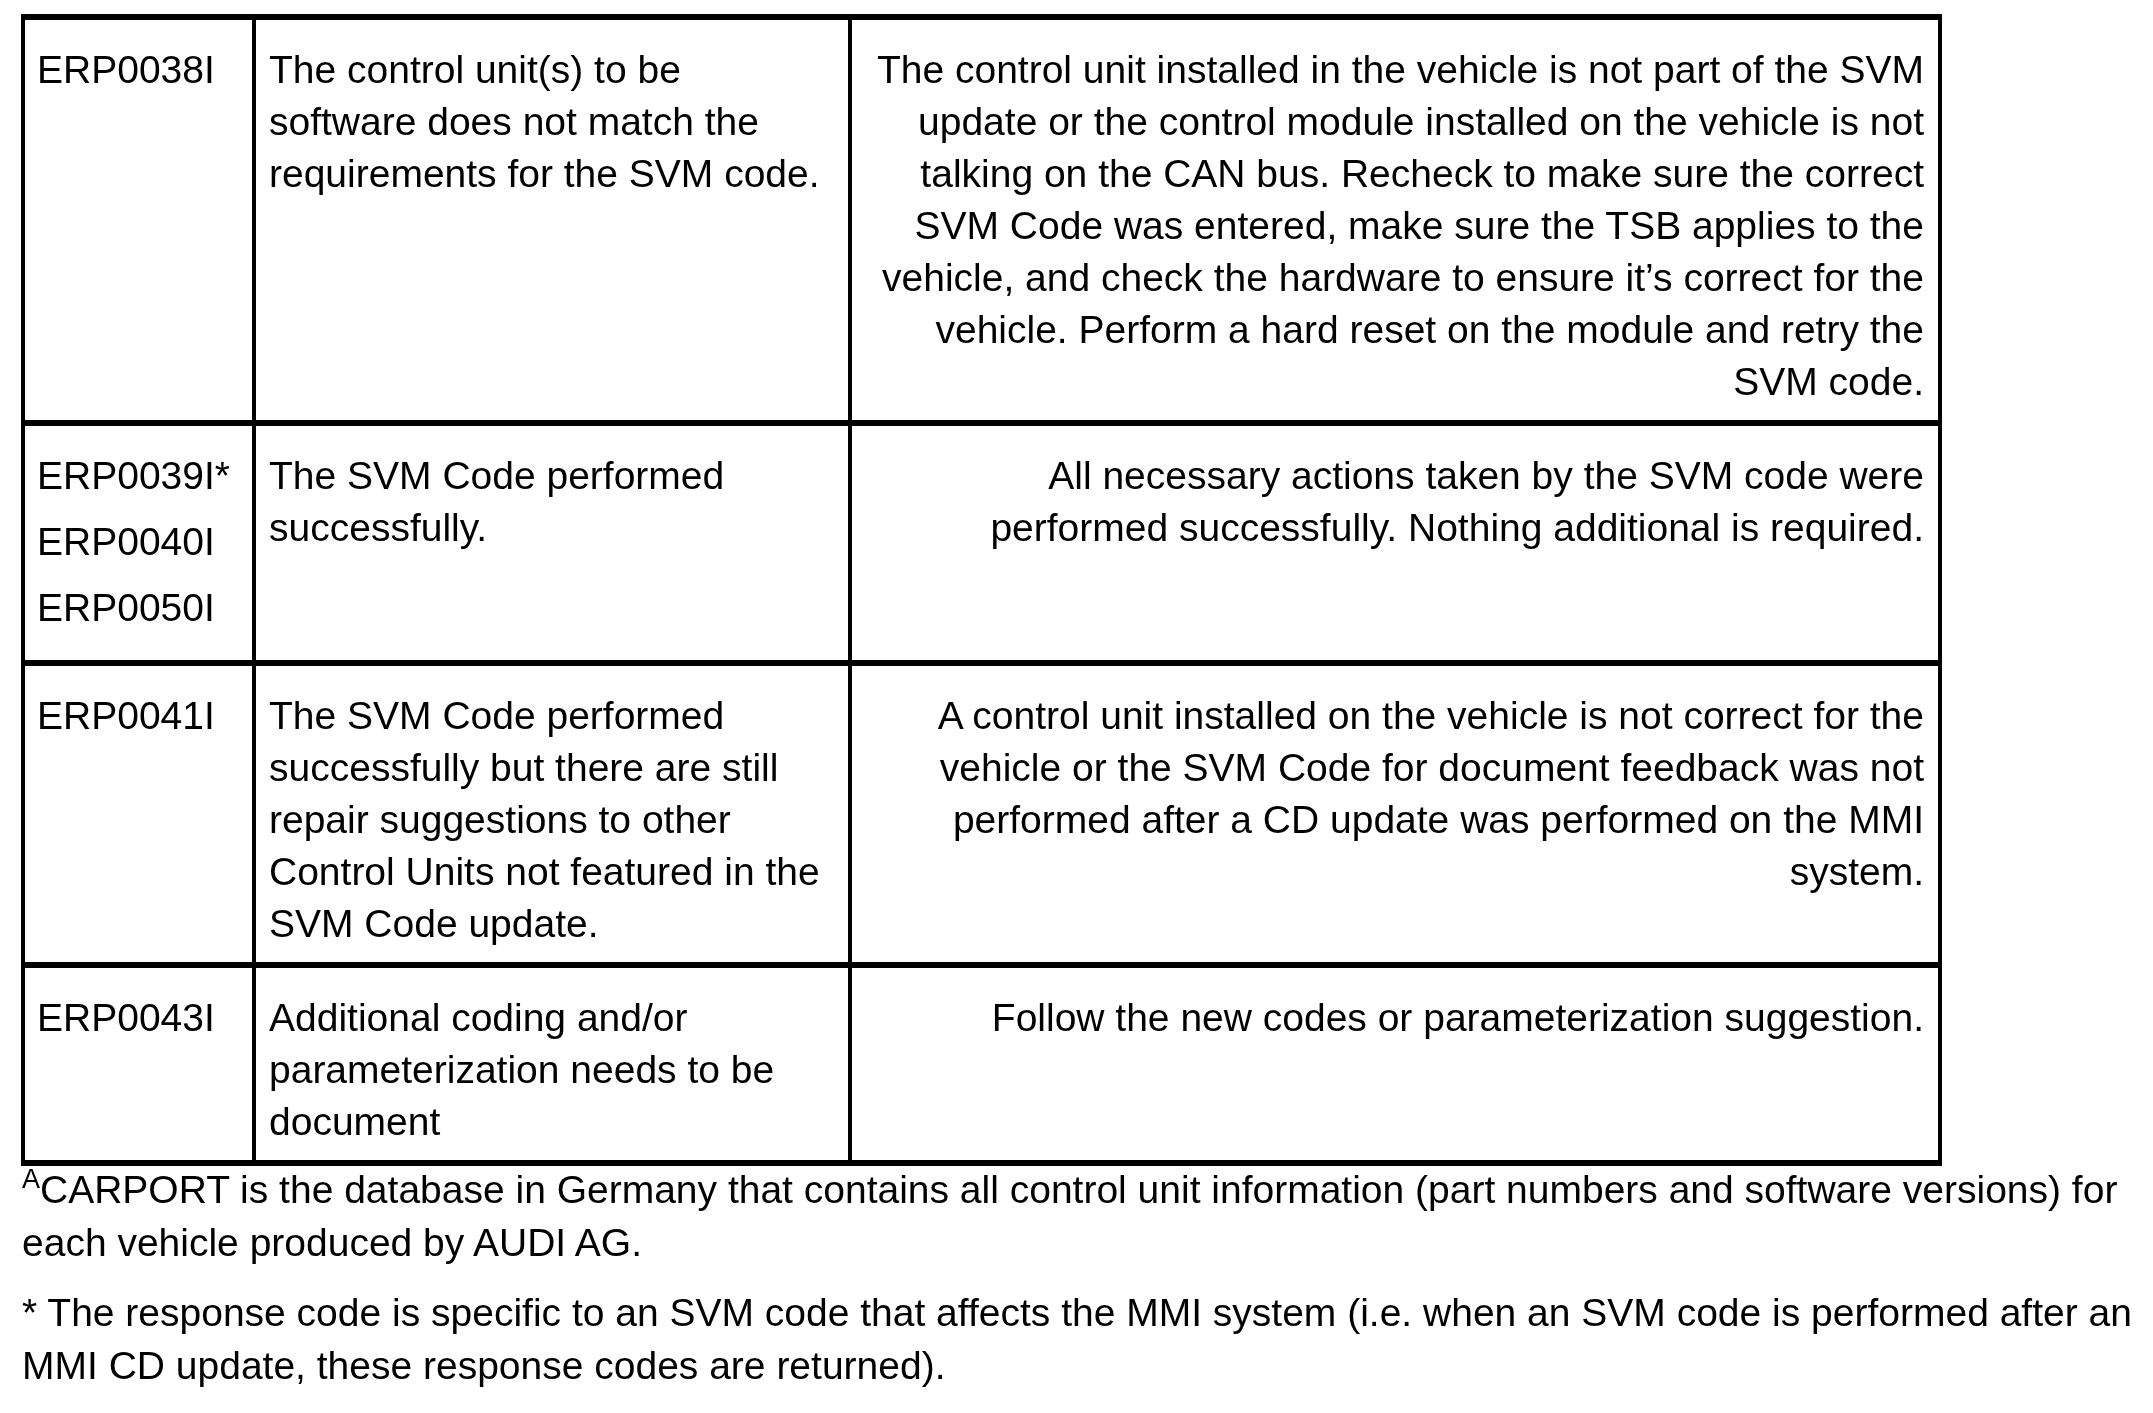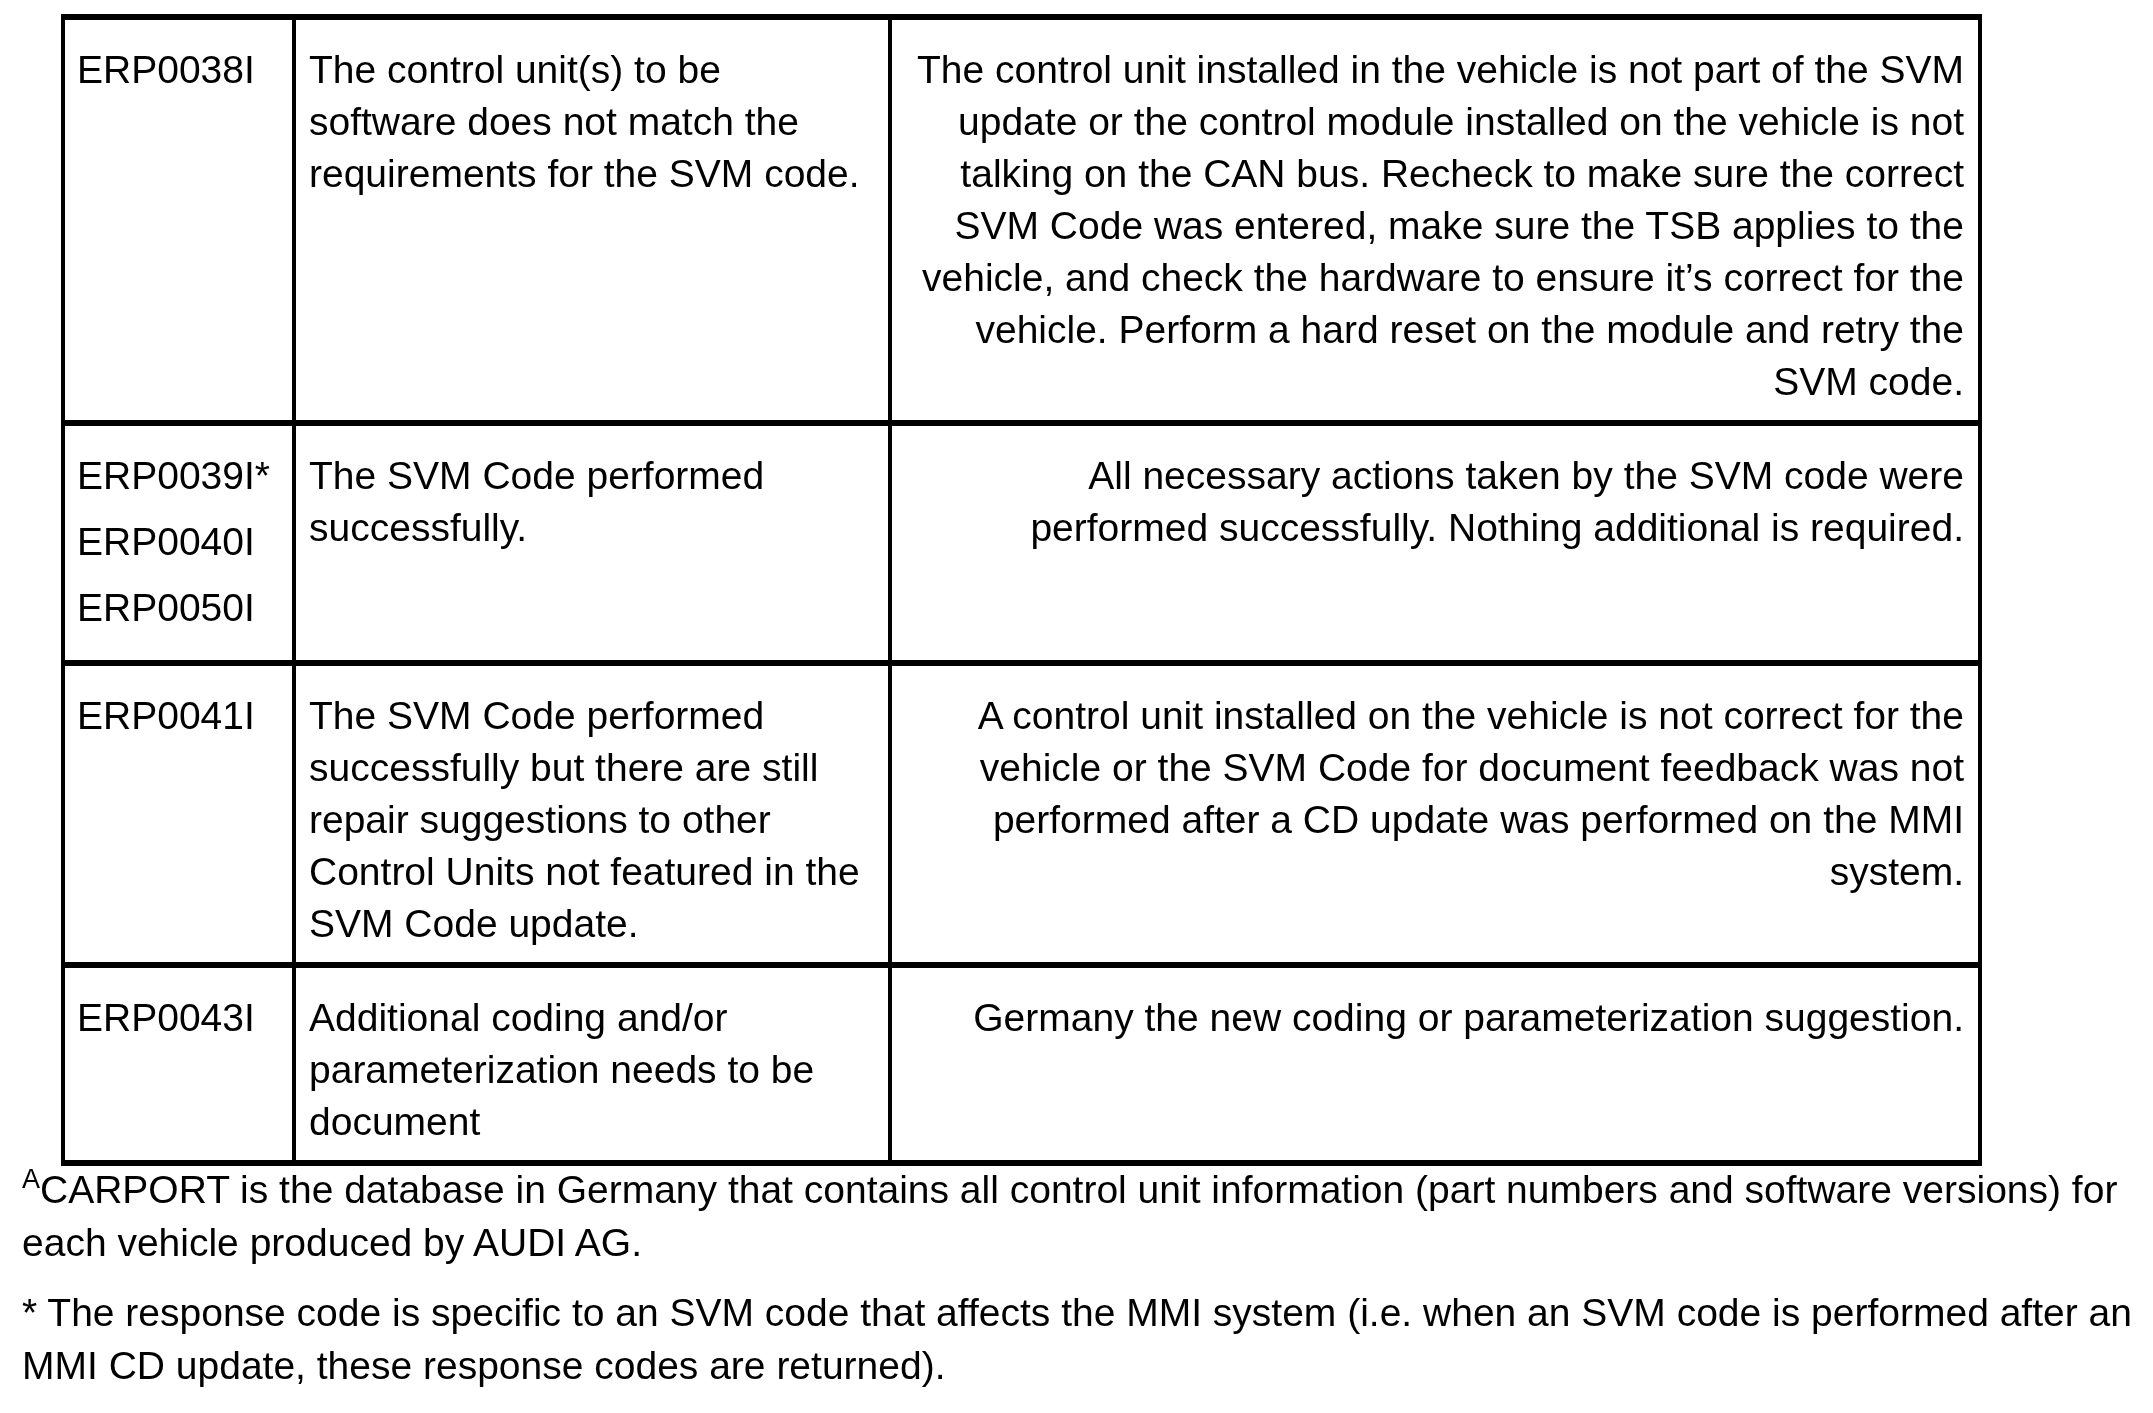--- a/index.html
+++ b/index.html
@@ -15,21 +15,20 @@
     color: #000000;
     overflow: hidden;
   }
   table.response-table {
     position: absolute;
     left: 21px;
     top: 14px;
     border-collapse: collapse;
     table-layout: fixed;
     width: 1917px;
-    margin-left: 40px;
   }
   table.response-table td {
     border: 4px solid #000000;
     border-top-width: 6px;
     border-bottom-width: 6px;
     vertical-align: top;
     font-size: 39px;
     line-height: 52px;
     box-sizing: border-box;
     overflow: hidden;
@@ -89,21 +88,21 @@
         <div class="code-line">ERP0041I</div>
       </td>
       <td class="cell-meaning">The SVM Code performed successfully but there are still repair suggestions to other Control Units not featured in the SVM Code update.</td>
       <td class="cell-desc">A control unit installed on the vehicle is not correct for the vehicle or the SVM Code for document feedback was not performed after a CD update was performed on the MMI system.</td>
     </tr>
     <tr class="row-4">
       <td class="cell-code">
         <div class="code-line">ERP0043I</div>
       </td>
       <td class="cell-meaning">Additional coding and/or parameterization needs to be document</td>
-      <td class="cell-desc">Germany the new coding or parameterization suggestion.</td>
+      <td class="cell-desc">Follow the new codes or parameterization suggestion.</td>
     </tr>
   </tbody>
 </table>
 
 <div class="footnotes">
   <p class="footnote"><sup class="fn-sup">A</sup><span>CARPORT is the database in Germany that contains all control unit information (part numbers and software versions) for each vehicle produced by AUDI AG.</span></p>
   <p class="footnote">* The response code is specific to an SVM code that affects the MMI system (i.e. when an SVM code is performed after an MMI CD update, these response codes are returned).</p>
 </div>
 
 </body></html>

